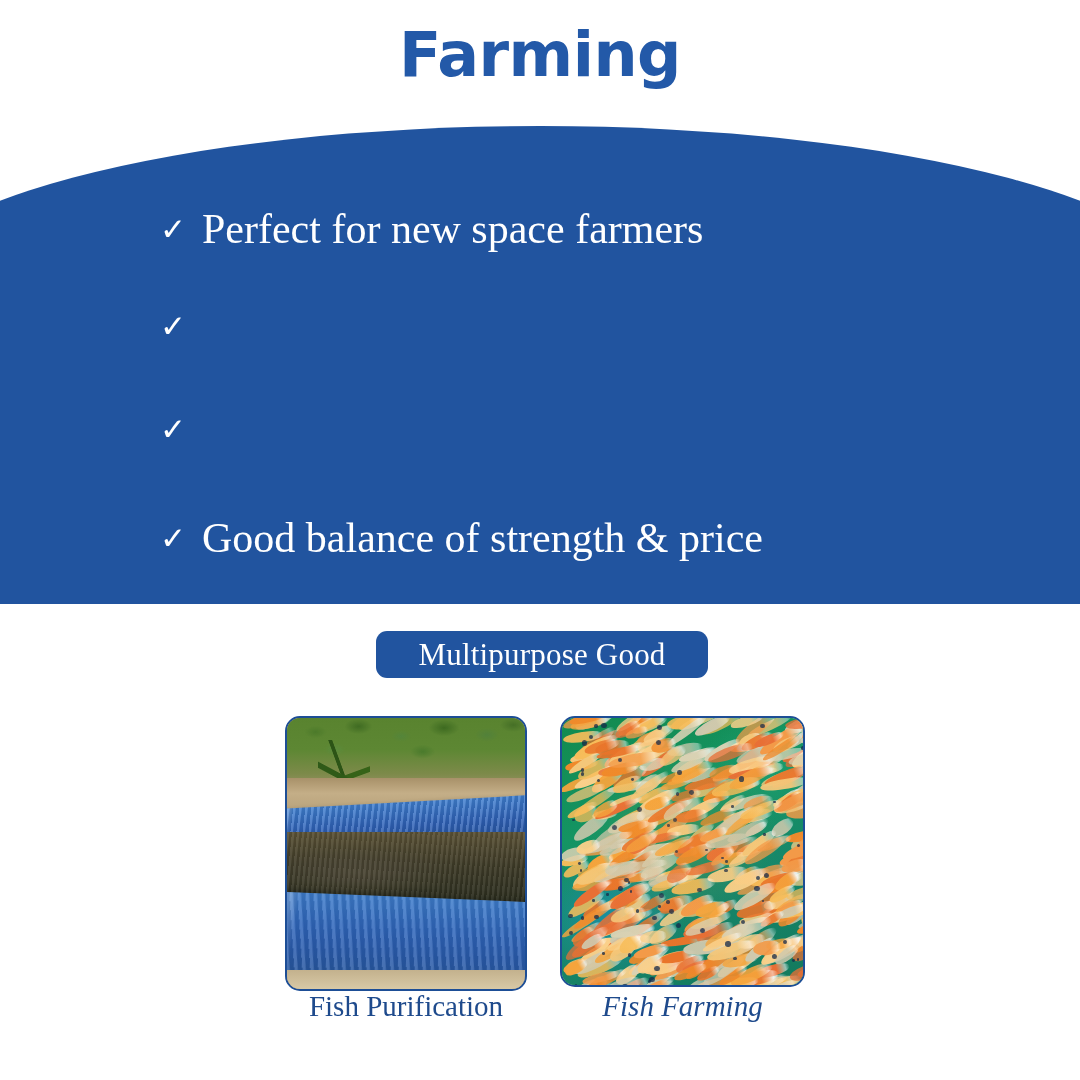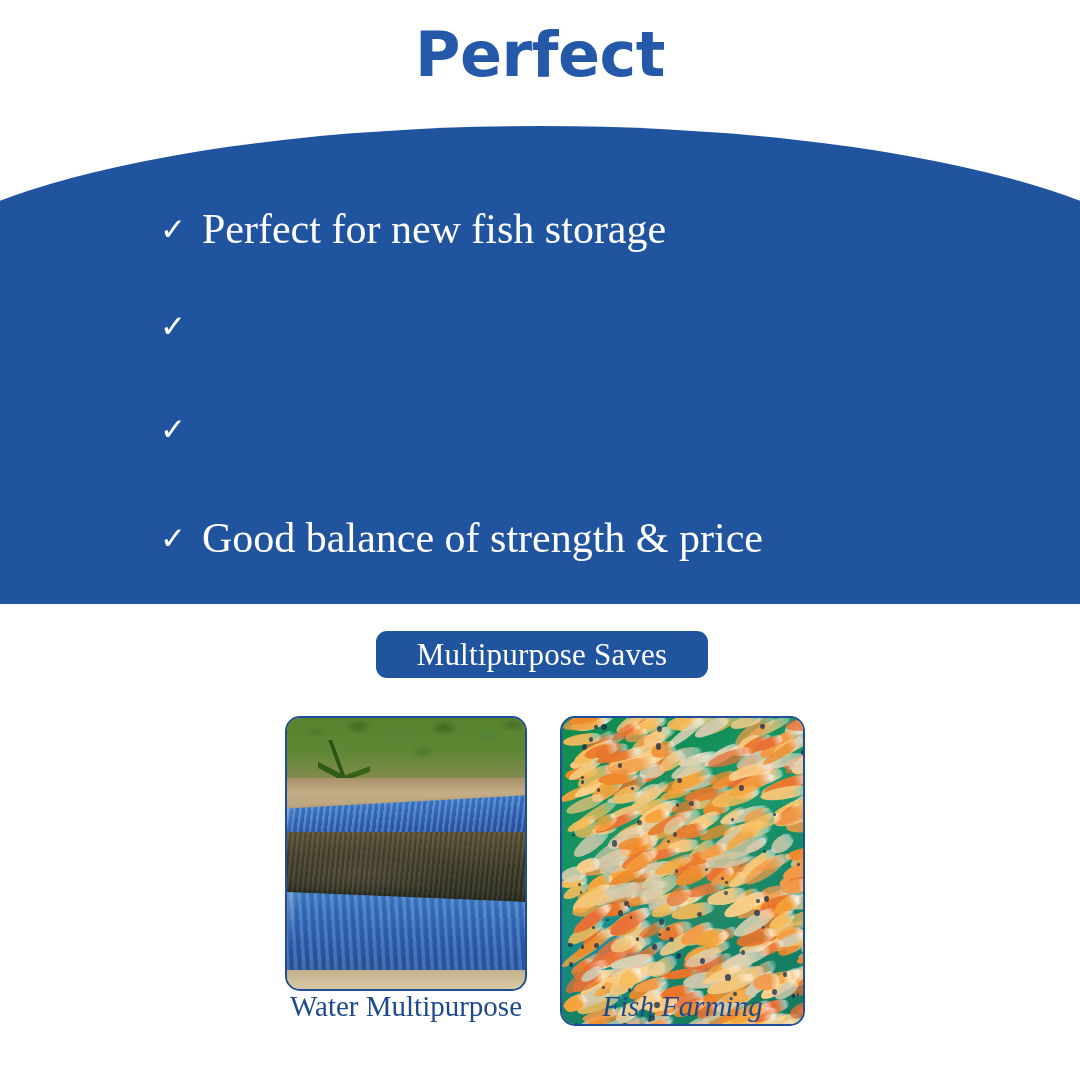--- a/index.html
+++ b/index.html
@@ -95,21 +95,21 @@
   .card-caption{
     position:absolute;left:50%;transform:translateX(-50%);
     top:276px;
     font-family:"Liberation Serif", serif;
     font-size:29px;
     color:#1e4a8c;
     white-space:nowrap;
     line-height:1;
   }
   .card-a{left:285px;top:716px;width:242px;height:275px;}
-  .card-b{left:560px;top:716px;width:245px;height:310px;font-style:italic;}
+  .card-b{left:560px;top:716px;width:245px;height:271px;font-style:italic;}
 
   
   .ph1{position:absolute;inset:0;background:#6d6246;}
   .ph1 .grass{
     position:absolute;left:0;top:0;width:100%;height:26%;
     background:
       radial-gradient(ellipse 16px 9px at 12% 20%, #4c7a2a 0%, rgba(76,122,42,0) 70%),
       radial-gradient(ellipse 20px 11px at 30% 12%, #3f6b22 0%, rgba(63,107,34,0) 70%),
       radial-gradient(ellipse 14px 8px at 48% 26%, #54853a 0%, rgba(84,133,58,0) 70%),
       radial-gradient(ellipse 22px 12px at 66% 14%, #3d6a20 0%, rgba(61,106,32,0) 70%),
@@ -176,67 +176,67 @@
   .ph2 .glow{
     position:absolute;inset:0;
     background:radial-gradient(ellipse 55% 45% at 50% 45%, rgba(255,170,60,.16) 0%, rgba(255,170,60,0) 72%);
   }
 </style>
 </head>
 <body>
 
 <div id="stage">
 
-  <div class="title">Perfect</div>
+  <div class="title">Farming</div>
 
   <div class="panel">
     <div class="panel-shape"></div>
   </div>
 
   <div class="benefits">
 
     <div class="benefit-row row0">
       <span class="check">✓</span>
-      <span class="btext">Perfect for new fish storage</span>
+      <span class="btext">Perfect for new space farmers</span>
     </div>
 
     <div class="benefit-row row1">
       <span class="check">✓</span>
     </div>
 
     <div class="benefit-row row2">
       <span class="check">✓</span>
     </div>
 
     <div class="benefit-row row3">
       <span class="check">✓</span>
       <span class="btext">Good balance of strength &amp; price</span>
     </div>
 
   </div>
 
   <div class="badge">
-    <span class="badge-label">Multipurpose Saves</span>
+    <span class="badge-label">Multipurpose Good</span>
   </div>
 
   <div class="uses">
 
     <div class="card card-a">
       <div class="card-photo">
         <div class="ph1">
           <div class="grass"></div>
           <div class="weed"></div>
           <div class="sand1"></div>
           <div class="tarp-top"></div>
           <div class="water"></div>
           <div class="tarp-bot"></div>
           <div class="sand2"></div>
         </div>
       </div>
-      <div class="card-caption">Water Multipurpose</div>
+      <div class="card-caption">Fish Purification</div>
     </div>
 
     <div class="card card-b">
       <div class="card-photo">
         <div class="ph2">
           <div class="water2"></div>
           <div id="fish-layer" style="position:absolute;inset:0;">
               <div class="fish" style="left:70.6%;top:82.0%;width:20.2%;height:5.0%;background:linear-gradient(90deg,#f08a2a 0%,#f08a2a 62%,rgba(255,255,255,.55) 88%,rgba(255,255,255,0) 100%);transform:rotate(-36.3deg);opacity:0.77;"></div>
               <div class="fish" style="left:71.6%;top:47.0%;width:14.6%;height:4.2%;background:linear-gradient(90deg,#fad08a 0%,#fad08a 62%,rgba(255,255,255,.55) 88%,rgba(255,255,255,0) 100%);transform:rotate(-20.7deg);opacity:0.93;"></div>
               <div class="fish" style="left:76.2%;top:46.7%;width:11.2%;height:3.0%;background:linear-gradient(90deg,#d9d2b4 0%,#d9d2b4 62%,rgba(255,255,255,.55) 88%,rgba(255,255,255,0) 100%);transform:rotate(-13.3deg);opacity:0.81;"></div>

